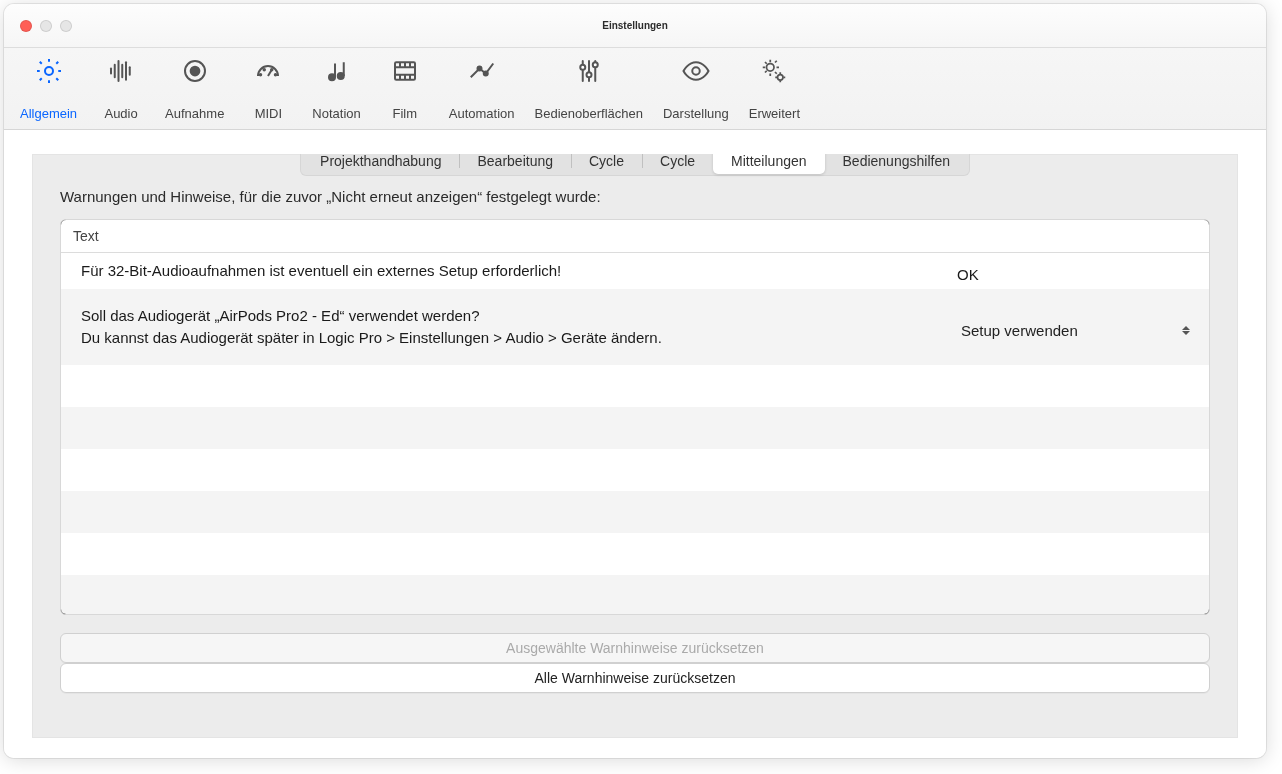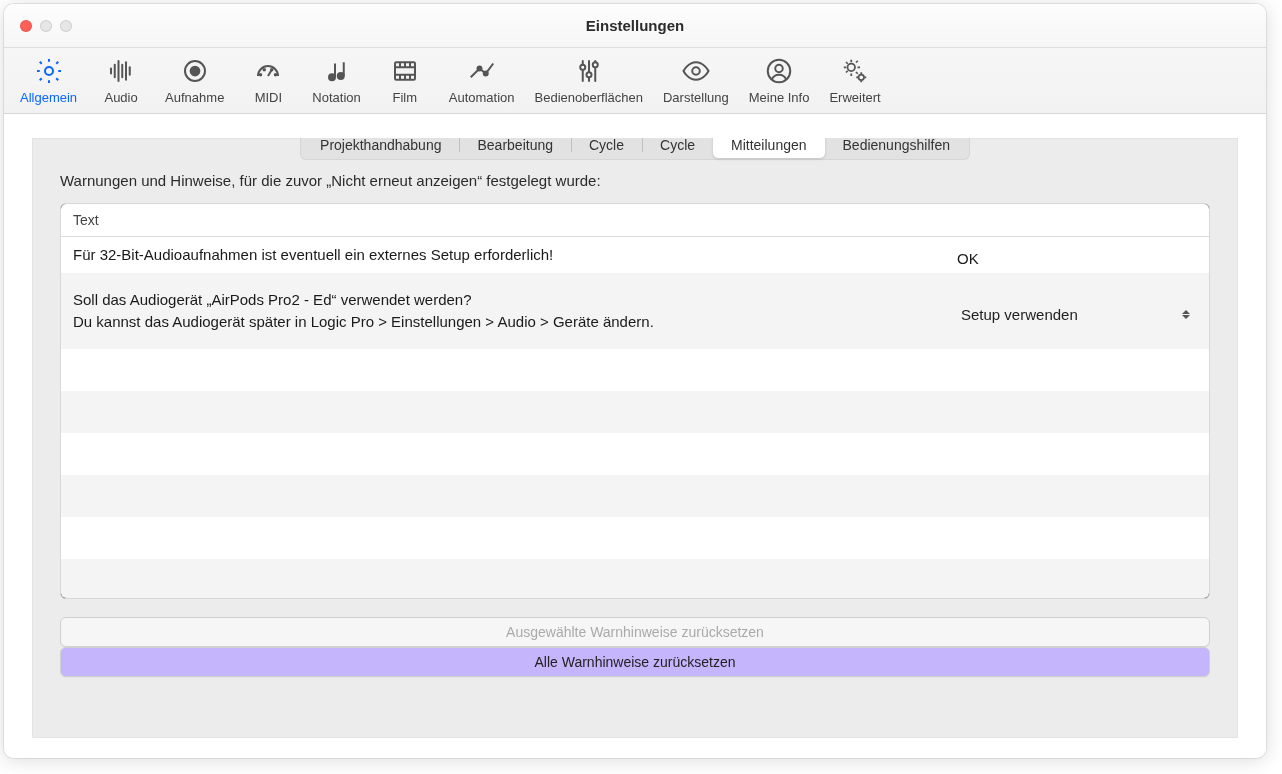--- a/index.html
+++ b/index.html
@@ -42,39 +42,39 @@
       width: 12px;
       height: 12px;
       border-radius: 50%;
     }
     .tl.red { background: #ff5f57; border: 0.5px solid rgba(0,0,0,0.1); }
     .tl.grey { background: #e6e6e6; border: 0.5px solid rgba(0,0,0,0.1); }
     .window-title {
       position: absolute;
       left: 0; right: 0;
       text-align: center;
-      font-size: 15px;
+      font-size: 10px;
       font-weight: 600;
       color: #2c2c2c;
     }
     .toolbar {
       display: flex;
       padding: 2px 6px 0 6px;
       background: linear-gradient(#f6f6f6, #f2f2f2);
       border-bottom: 1px solid #d6d6d6;
     }
     .tool-item {
       display: flex;
       flex-direction: column;
       align-items: center;
       padding: 6px 10px 8px 10px;
       border-radius: 6px;
       color: #444;
       font-size: 13px;
-      gap: 4px;
+      gap: 20px;
       min-width: 68px;
     }
     .tool-item.active {
       color: #0a66ff;
     }
     .tool-item.active .tool-label {
       color: #0a66ff;
     }
     .tool-icon {
       width: 36px;
@@ -179,21 +179,21 @@
     .tr {
       display: flex;
       align-items: center;
       min-height: 36px;
       font-size: 15px;
       color: #1a1a1a;
     }
     .tr:nth-child(odd) { background: #fff; }
     .tr:nth-child(even) { background: #f4f4f4; }
     .tr.tall { padding: 10px 0; }
-    .td.col-text { flex: 1; padding: 6px 12px; line-height: 1.45; }
+    .td.col-text { flex: 1; padding: 6px 20px; line-height: 1.45; }
     .td.col-action { width: 264px; padding: 0 12px; display:flex; align-items:center;margin-top:7px; }
     .popup {
       display: flex;
       align-items: center;
       justify-content: space-between;
       width: 100%;
       padding: 2px 2px 2px 4px;
       font-size: 15px;
       color: #222;
     }
@@ -222,21 +222,21 @@
       border-right: 4px solid transparent;
       border-top: 4px solid currentColor;
     }
     .footer-buttons {
       display: flex;
       justify-content: space-between;
       padding: 18px 28px 22px 28px;
       flex-direction: column;
     }
     .btn {
-      background: #c4b5fd;
+      background: #ffffff;
       border: 1px solid #d0d0d0;
       border-radius: 6px;
       padding: 6px 16px;
       font-size: 14px;
       color: #222;
       box-shadow: 0 1px 0 rgba(0,0,0,0.03);
     }
     .btn.disabled {
       color: #aaa;
       background: #f6f6f6;
@@ -365,30 +365,20 @@
     <div class="tool-item">
       <div class="tool-icon">
         <svg width="30" height="30" viewBox="0 0 24 24" fill="none" stroke="currentColor" stroke-width="1.6">
           <path d="M2 12s3.5-7 10-7 10 7 10 7-3.5 7-10 7S2 12 2 12z"></path>
             <circle cx="12" cy="12" r="3"></circle>
         </svg>
       </div>
       <span class="tool-label">Darstellung</span>
     </div>
 
-    <div class="tool-item">
-      <div class="tool-icon">
-        <svg width="30" height="30" viewBox="0 0 24 24" fill="none" stroke="currentColor" stroke-width="1.6">
-          <circle cx="12" cy="12" r="9"></circle>
-            <circle cx="12" cy="10" r="3"></circle>
-          <path d="M6 19c1.2-2.6 3.6-4 6-4s4.8 1.4 6 4"></path>
-        </svg>
-      </div>
-      <span class="tool-label">Meine Info</span>
-    </div>
 
     <div class="tool-item">
       <div class="tool-icon">
         <svg width="30" height="30" viewBox="0 0 24 24" fill="none" stroke="currentColor" stroke-width="1.4">
           <circle cx="9" cy="9" r="3"></circle>
           <path d="M9 3v2M9 14v2M3 9h2M14 9h2M4.8 4.8l1.4 1.4M12.8 12.8l1.4 1.4M4.8 13.2l1.4-1.4M12.8 5.2l1.4-1.4"></path>
           <circle cx="17" cy="17" r="2.2"></circle>
           <path d="M17 13v1.4M17 19.6V21M13 17h1.4M19.6 17H21"></path>
         </svg>
       </div>

